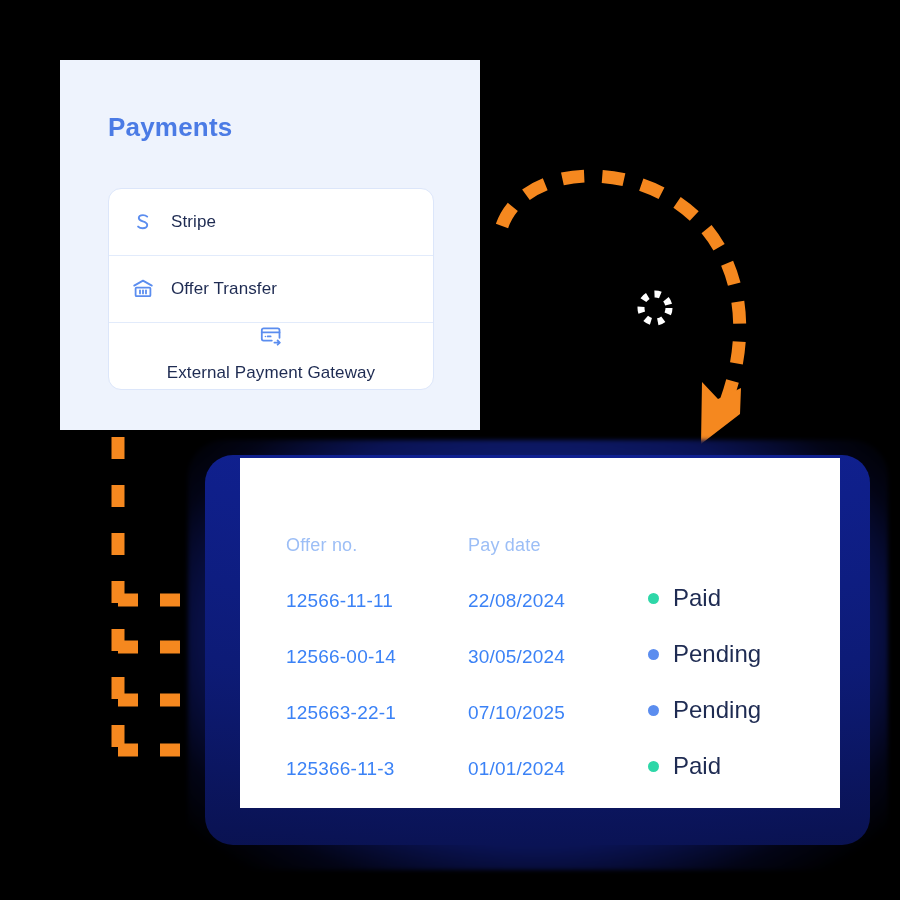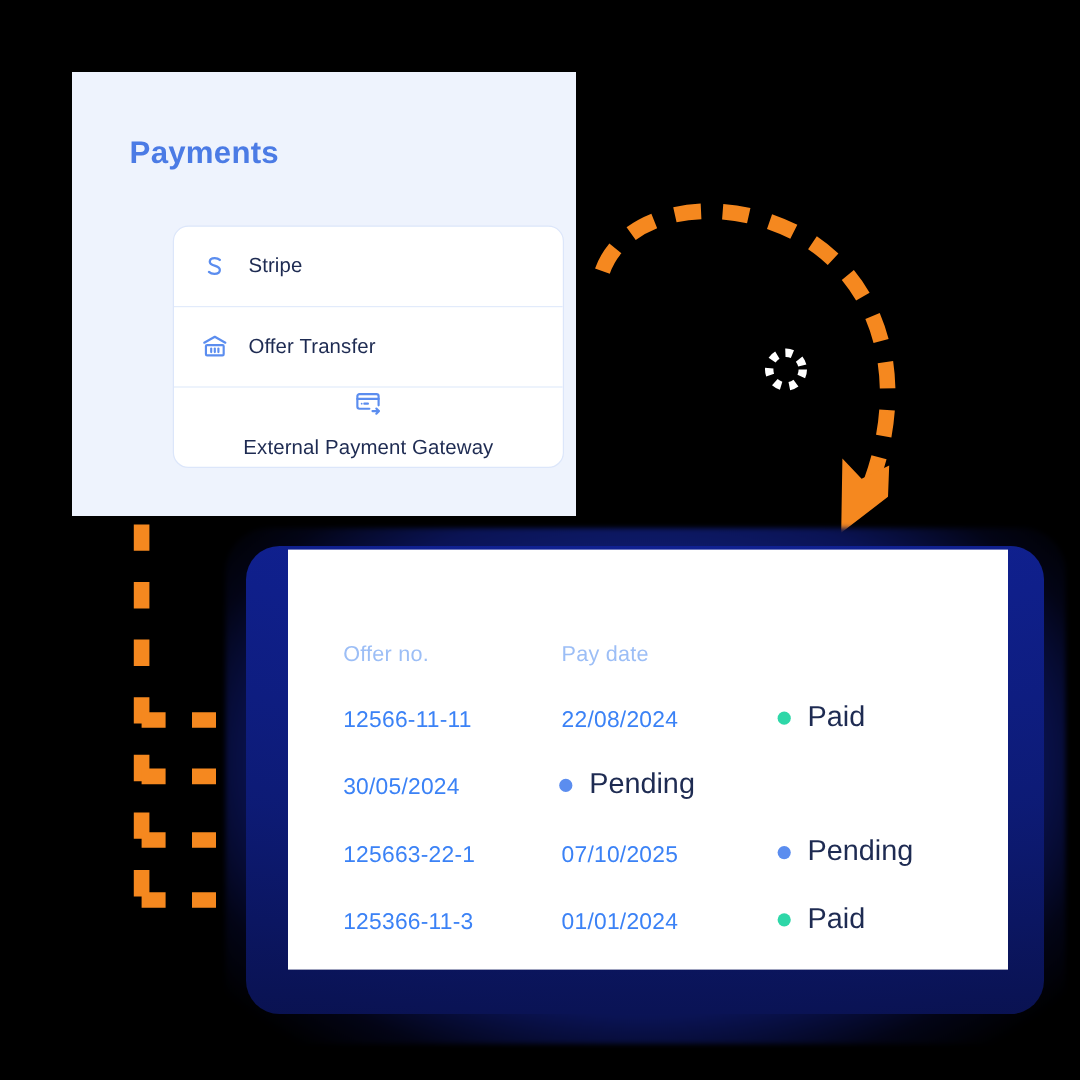--- a/index.html
+++ b/index.html
@@ -19,21 +19,20 @@
     background:#EEF3FD;
   }
   .payments-title{
     position:absolute;left:48px;top:52px;
     font-size:26px;font-weight:bold;color:#4B7BE5;letter-spacing:.2px;
   }
   .methods-card{
     position:absolute;left:48px;top:128px;width:324px;
     background:#FFFFFF;border:1px solid #DCE6FA;border-radius:13px;
     overflow:hidden;
-    margin-left:36px;
   }
   .method-row{
     display:flex;align-items:center;gap:16px;
     height:66px;padding:0 22px;
     border-bottom:1px solid #E2EBFB;
     cursor:pointer;
   }
   .method-row:last-child{border-bottom:none;flex-direction:column;}
   .method-icon{width:24px;height:24px;flex:0 0 24px;display:flex;align-items:center;justify-content:center;}
   .method-icon svg{display:block;}
@@ -155,20 +154,21 @@
       <div class="tbl-row body">
         <div class="c-offer">12566-11-11</div>
         <div class="c-date">22/08/2024</div>
         <div class="c-status">
           <span class="dot" style="background: rgb(46, 215, 168);"></span>
           <span class="status-label">Paid</span>
         </div>
       </div>
 
       <div class="tbl-row body">
+        <div class="c-offer">12566-00-14</div>
         <div class="c-date">30/05/2024</div>
         <div class="c-status">
           <span class="dot" style="background: rgb(91, 141, 239);"></span>
           <span class="status-label">Pending</span>
         </div>
       </div>
 
       <div class="tbl-row body">
         <div class="c-offer">125663-22-1</div>
         <div class="c-date">07/10/2025</div>

